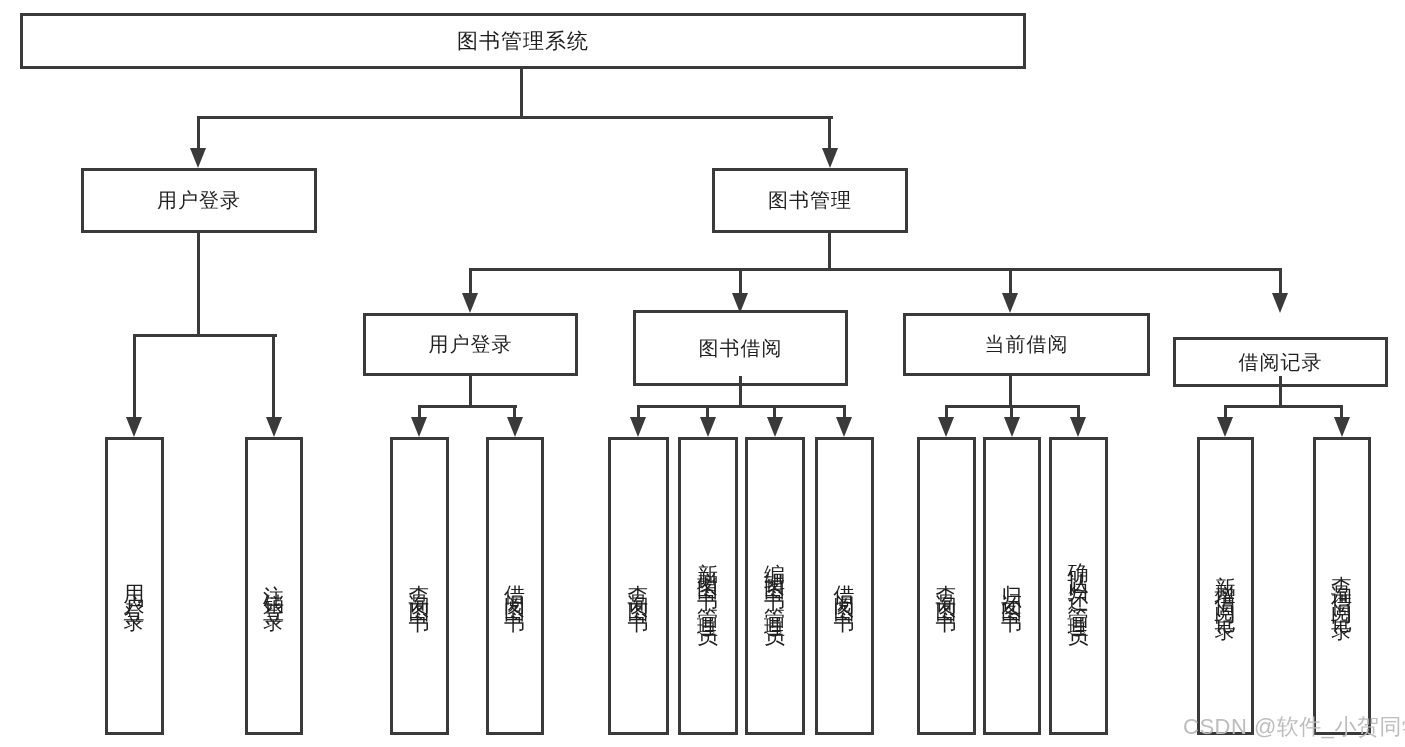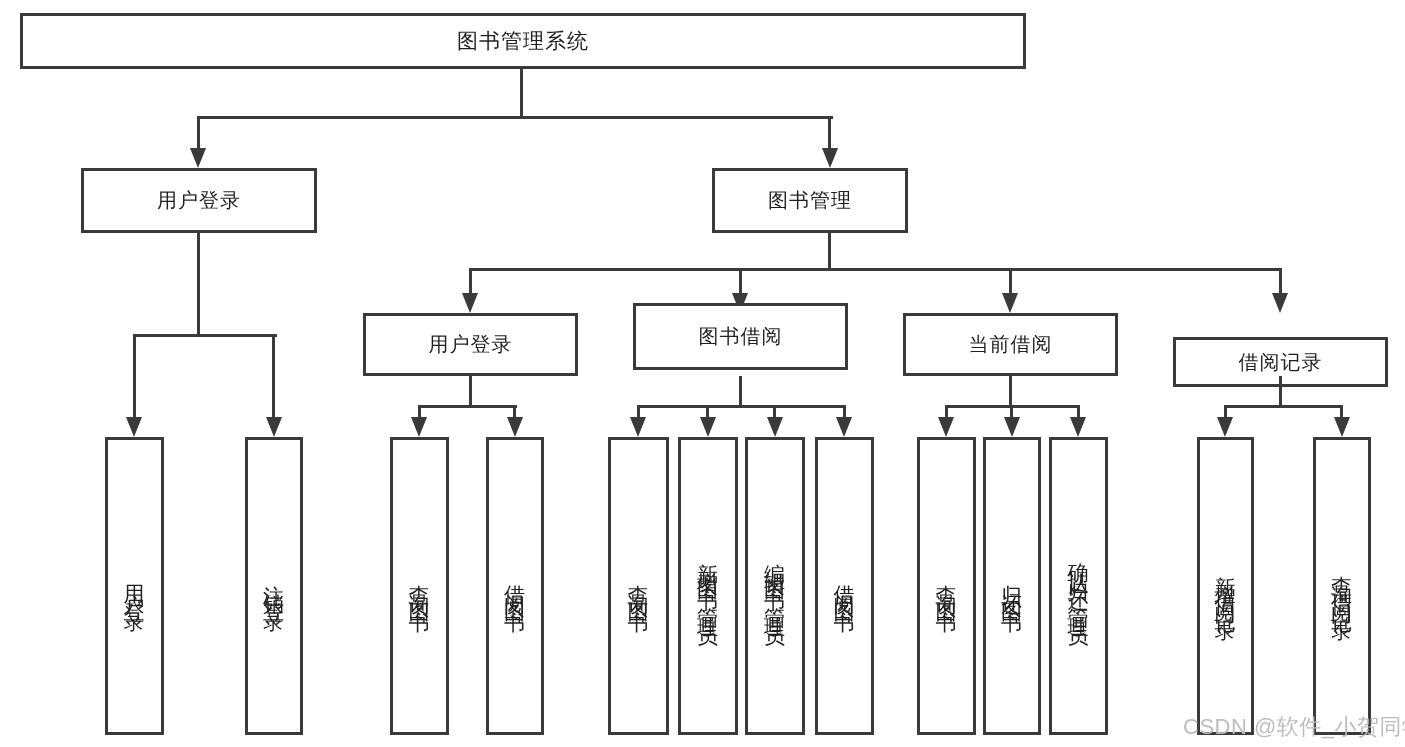--- a/index.html
+++ b/index.html
@@ -102,24 +102,24 @@
   <div class="line" style="left:739px;top:271px;width:3px;height:24px;"></div>
   <div class="ahead" style="left:732px;top:293px;"></div>
   <div class="line" style="left:1009px;top:271px;width:3px;height:24px;"></div>
   <div class="ahead" style="left:1002px;top:293px;"></div>
   <div class="line" style="left:1279px;top:271px;width:3px;height:24px;"></div>
   <div class="ahead" style="left:1272px;top:293px;"></div>
 
   <div class="box" style="left:363px;top:313px;width:215px;height:63px;">
     <span class="hlabel">用户登录</span>
   </div>
-  <div class="box" style="left:633px;top:303px;width:215px;height:67px;">
+  <div class="box" style="left:633px;top:310px;width:215px;height:76px;">
     <span class="hlabel">图书借阅</span>
   </div>
-  <div class="box" style="left:903px;top:313px;width:215px;height:63px;">
+  <div class="box" style="left:903px;top:313px;width:247px;height:63px;">
     <span class="hlabel">当前借阅</span>
   </div>
   <div class="box" style="left:1173px;top:313px;width:215px;height:50px;margin-top:24px;">
     <span class="hlabel">借阅记录</span>
   </div>
 
   <div class="line" style="left:469px;top:376px;width:3px;height:31px;"></div>
   <div class="line" style="left:418px;top:405px;width:99px;height:3px;"></div>
   <div class="line" style="left:418px;top:408px;width:3px;height:10px;"></div>
   <div class="ahead" style="left:411px;top:417px;"></div>

